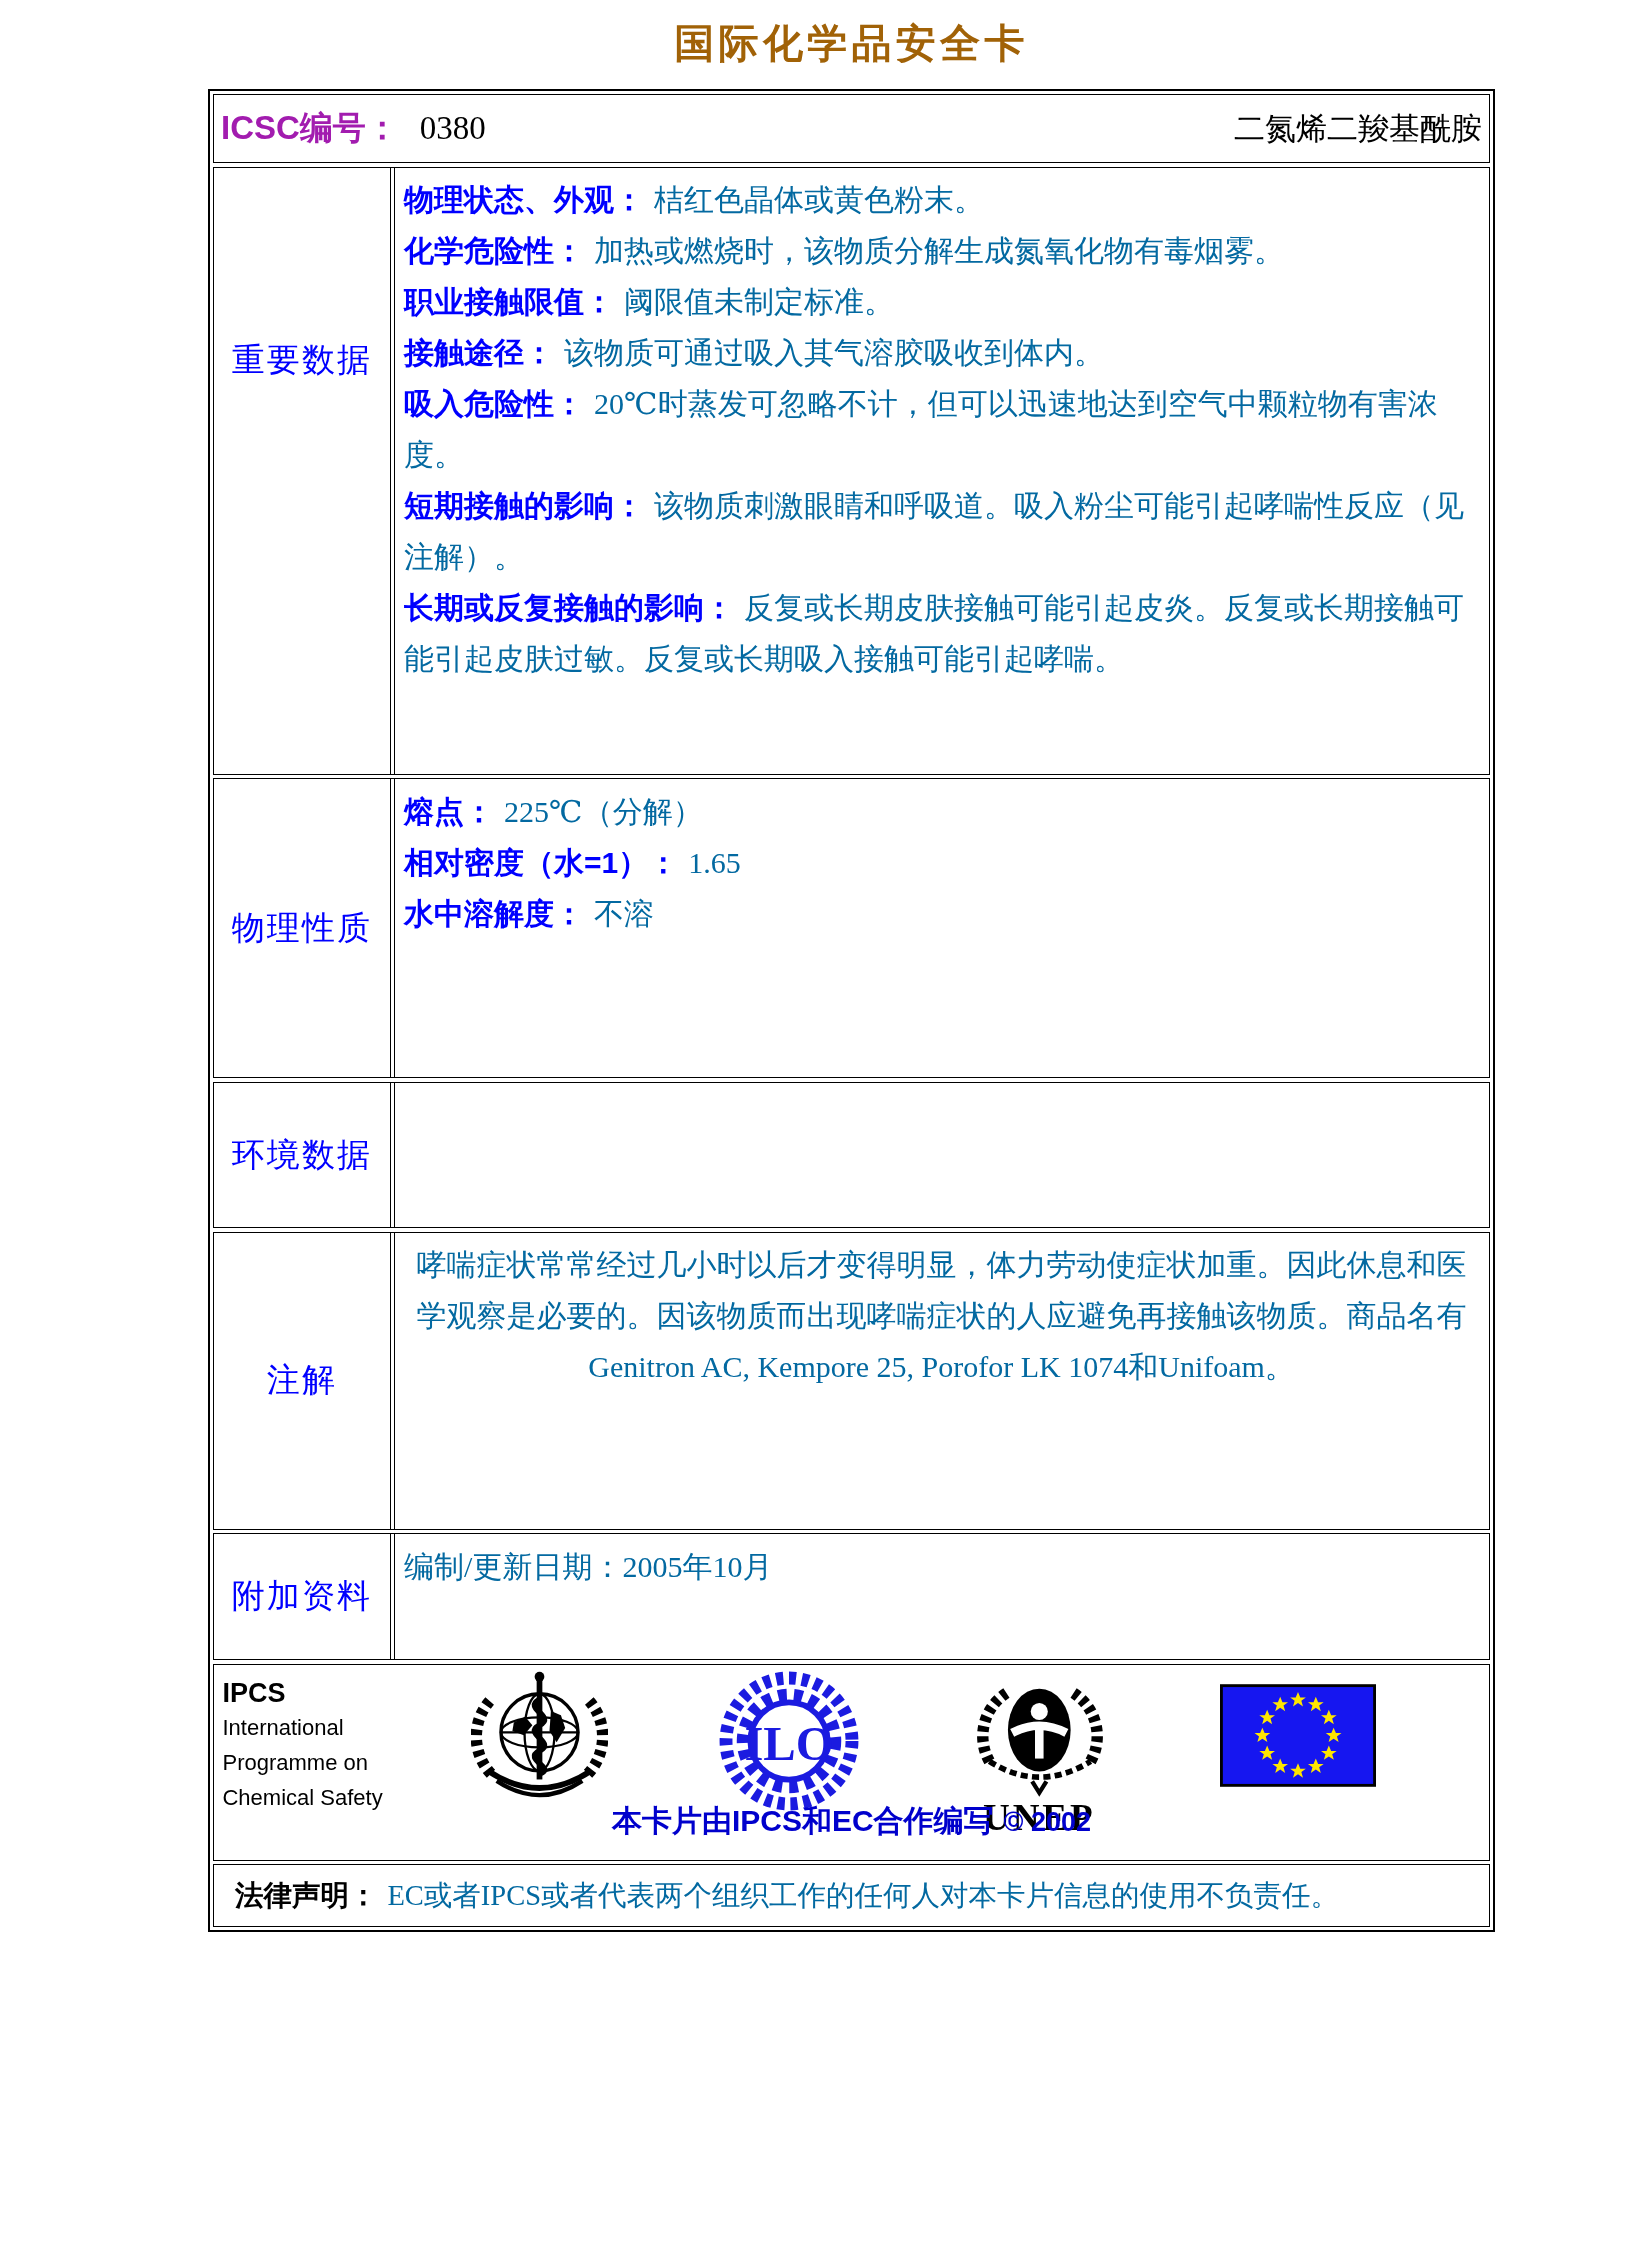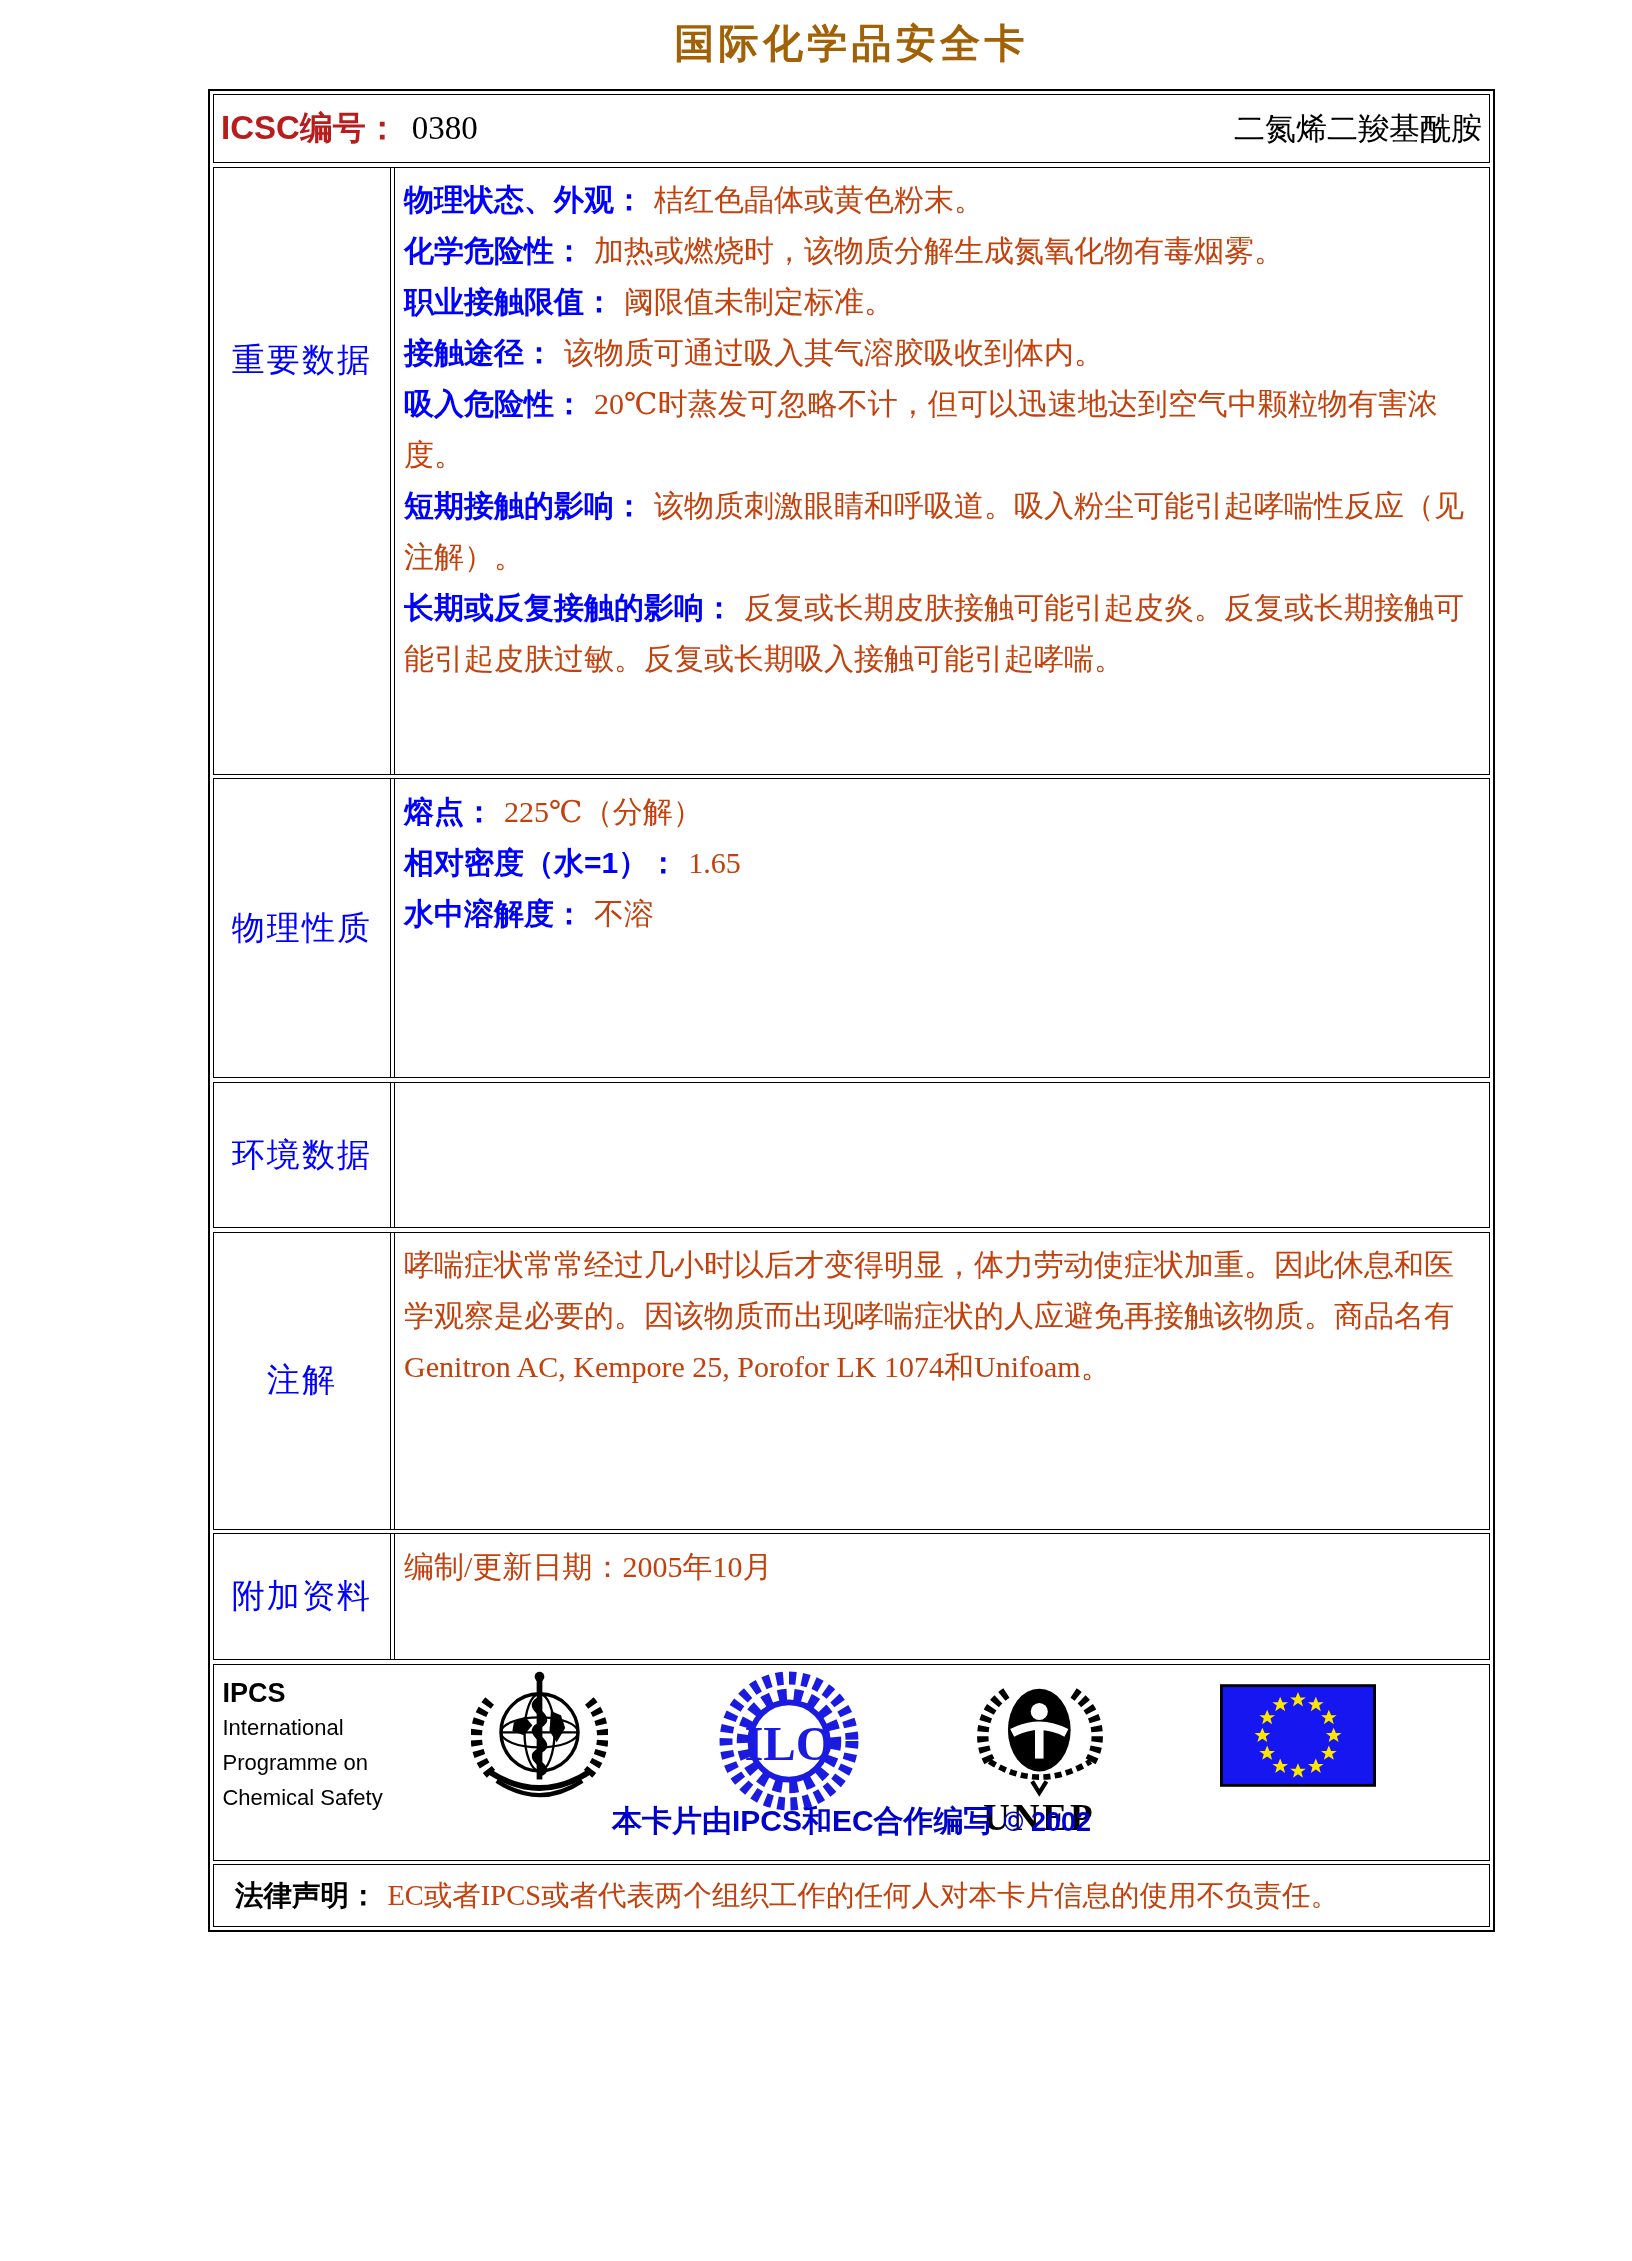--- a/index.html
+++ b/index.html
@@ -5,33 +5,33 @@
   html,body{margin:0;padding:0;background:#ffffff;}
   body{width:1633px;height:2261px;position:relative;font-family:"Liberation Serif","DejaVu Serif",serif;color:#000;}
   .page-title{margin:17px 0 0 208px;width:1287px;text-align:center;font-size:40px;line-height:51px;
     font-weight:bold;color:#a16207;font-family:"DejaVu Serif","Liberation Serif",serif;letter-spacing:4.3px;}
   .card{margin:21.4px 0 0 208px;width:1287px;border:2.9px solid #000;padding:2.9px;box-sizing:border-box;background:#fff;}
   .row{border:1.4px solid #000;box-sizing:border-box;margin-bottom:3.6px;background:#fff;}
   .row:last-child{margin-bottom:0;}
   
   .row.header{height:69px;display:flex;align-items:center;justify-content:space-between;padding:0 7.1px;}
   .icsc-left{font-size:33px;white-space:nowrap;}
-  .icsc-label{color:#b91c1c;font-weight:bold;font-family:"Liberation Sans","DejaVu Sans",sans-serif;margin-right:13px;}
+  .icsc-label{color:#a21caf;font-weight:bold;font-family:"Liberation Sans","DejaVu Sans",sans-serif;margin-right:21px;}
   .chem-name{font-size:31px;text-align:right;}
   
   .row.section{display:flex;}
   .label-cell{width:177px;flex:0 0 177px;border-right:1.4px solid #000;box-sizing:border-box;
     display:flex;align-items:center;justify-content:center;}
   .label-cell .sec-label{color:#0000FF;font-size:33px;letter-spacing:2.1px;
     font-family:"Liberation Sans","DejaVu Sans",sans-serif;text-align:center;}
   .label-cell.top{align-items:flex-start;padding-top:170px;}
   .content-cell{flex:1;border-left:1.4px solid #000;box-sizing:border-box;margin-left:3.6px;
     padding:6.4px 10px 0 8.6px;font-size:30px;line-height:51px;}
   .flabel{color:#0000FF;font-weight:bold;font-family:"Liberation Sans","DejaVu Sans",sans-serif;margin-right:10px;}
-  .fval{color:#c2410c;}
+  .fval{color:#0369a1;text-align:center;}
   .h-important{height:608px;} .h-physical{height:300px;} .h-environment{height:146px;}
   .h-notes{height:298px;} .h-additional{height:127px;}
   
   .row.logos{height:197px;position:relative;}
   .ipcs-block{position:absolute;left:8.6px;top:11px;font-family:"Liberation Sans","DejaVu Sans",sans-serif;}
   .ipcs-title{font-size:27px;font-weight:bold;line-height:34px;}
   .ipcs-line{font-size:22px;line-height:35px;}
   .logo{position:absolute;}
   .who-pos{left:257px;top:2.9px;} .ilo-pos{left:502px;top:2.9px;} .unep-pos{left:758px;top:8.6px;}
   .eu-pos{left:1006px;top:19px;}

